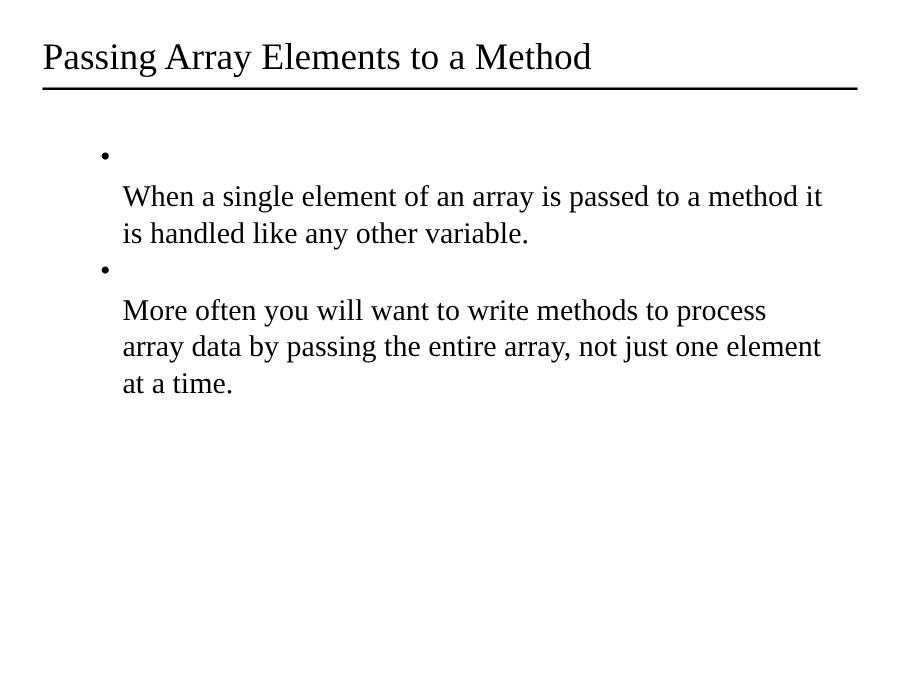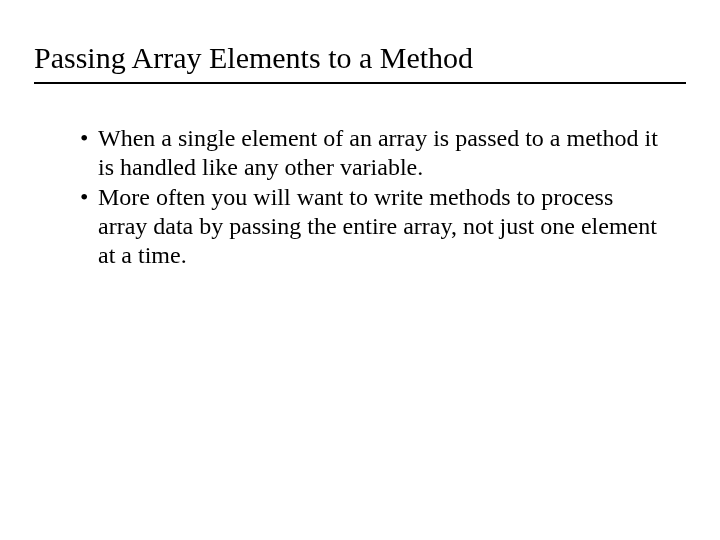--- a/index.html
+++ b/index.html
@@ -13,21 +13,21 @@
   }
   .slide {
     width: 720px;
     height: 540px;
     box-sizing: border-box;
     padding: 28px 34px 0 34px;
   }
   .title {
     font-size: 30px;
     line-height: 1.2;
-    margin: 12px 0 6px 0;
+    margin: 0 0 6px 0;
     font-weight: normal;
   }
   .rule {
     border: none;
     border-top: 2px solid #000000;
     margin: 0 0 40px 0;
     width: 100%;
   }
   .body {
     padding: 0 20px 0 46px;
@@ -37,20 +37,21 @@
   .bullet {
     display: flex;
     margin: 0;
   }
   .bullet .dot {
     flex: 0 0 auto;
     width: 18px;
   }
   .bullet .txt {
     flex: 1 1 auto;
+    margin-top: 32px;
   }
 </style>
 </head>
 <body>
 
 <div class="slide">
   <h1 class="title">Passing Array Elements to a Method</h1>
   <hr class="rule">
   <div class="body">
     <div class="bullet">

